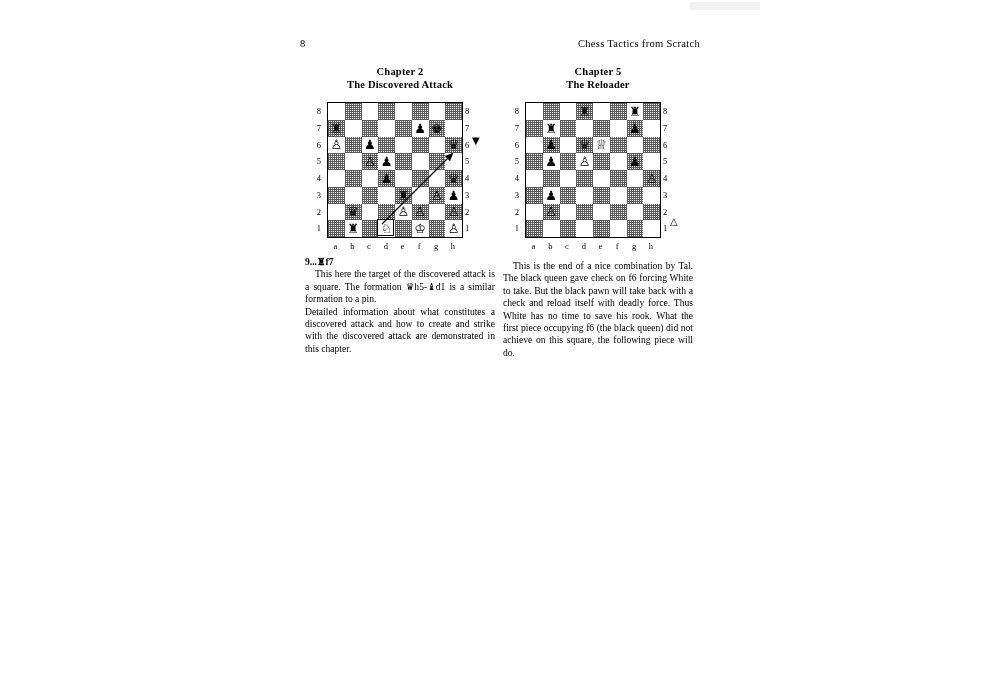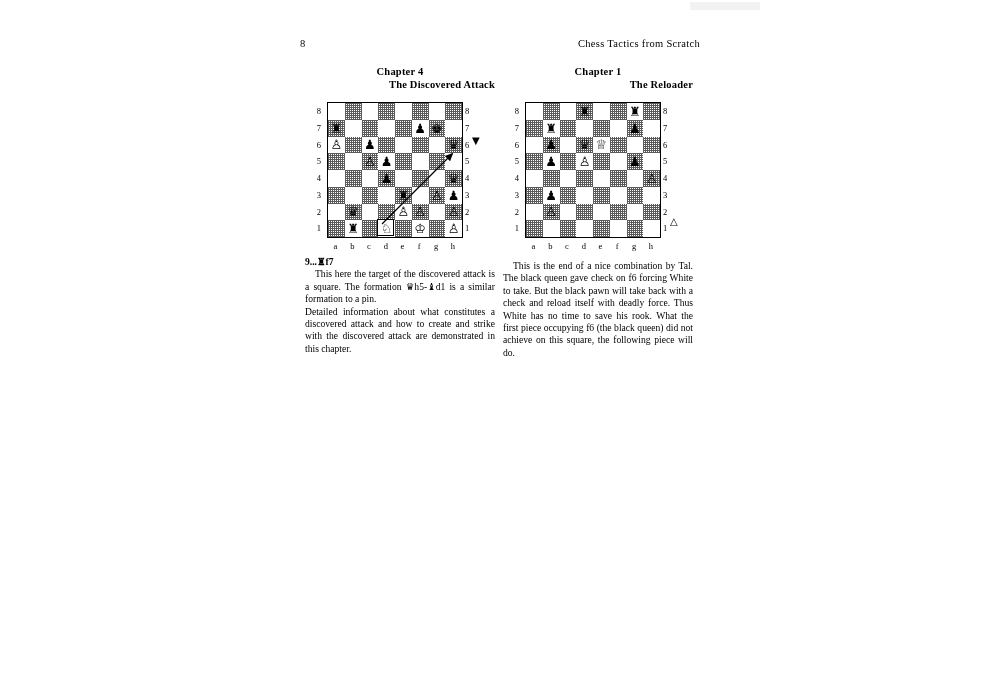--- a/index.html
+++ b/index.html
@@ -55,21 +55,21 @@
   .col-right { left: 503px; }
 
   .chap-head {
     text-align: center;
     font-weight: bold;
     font-size: 10.5px;
     line-height: 12.5px;
     letter-spacing: 0.2px;
   }
   .chap-sub {
-    text-align: right;
+    text-align: center;
     font-weight: bold;
     font-size: 10.5px;
     line-height: 12.5px;
     letter-spacing: 0.2px;
   }
 
   
   .diagram-wrap {
     position: relative;
     margin-top: 11px;
@@ -170,21 +170,21 @@
 <div class="page">
 
   <div class="topnoise"></div>
 
   <div class="runhead">
     <span class="folio">8</span>
     <span class="booktitle">Chess Tactics from Scratch</span>
   </div>
 
   <div class="col col-left">
-    <div class="chap-head">Chapter 4</div>
+    <div class="chap-head">Chapter 2</div>
     <div class="chap-sub">The Discovered Attack</div>
 
     <div class="diagram-wrap">
       <div class="board" id="board0">
           <div class="sq light" style="left: 0px; top: 0px;"></div>
           <div class="sq dark" style="left: 16.75px; top: 0px;"></div>
           <div class="sq light" style="left: 33.5px; top: 0px;"></div>
           <div class="sq dark" style="left: 50.25px; top: 0px;"></div>
           <div class="sq light" style="left: 67px; top: 0px;"></div>
           <div class="sq dark" style="left: 83.75px; top: 0px;"></div>
@@ -324,21 +324,21 @@
         <div class="fileletter" style="left: 122.5px; top: 139px;">g</div>
         <div class="fileletter" style="left: 139.25px; top: 139px;">h</div>
       </div>
 
     <div class="movetext">9...♜f7</div>
     <p class="body">This here the target of the discovered attack is a square. The formation ♛h5-♝d1 is a similar formation to a pin.</p>
     <p class="body noindent gap">Detailed information about what constitutes a discovered attack and how to create and strike with the discovered attack are demonstrated in this chapter.</p>
   </div>
 
   <div class="col col-right">
-    <div class="chap-head">Chapter 1</div>
+    <div class="chap-head">Chapter 5</div>
     <div class="chap-sub">The Reloader</div>
 
     <div class="diagram-wrap">
       <div class="board" id="board1">
           <div class="sq light" style="left: 0px; top: 0px;"></div>
           <div class="sq dark" style="left: 16.75px; top: 0px;"></div>
           <div class="sq light" style="left: 33.5px; top: 0px;"></div>
           <div class="sq dark" style="left: 50.25px; top: 0px;">
             <span class="piece-black">♜</span>
           </div>

